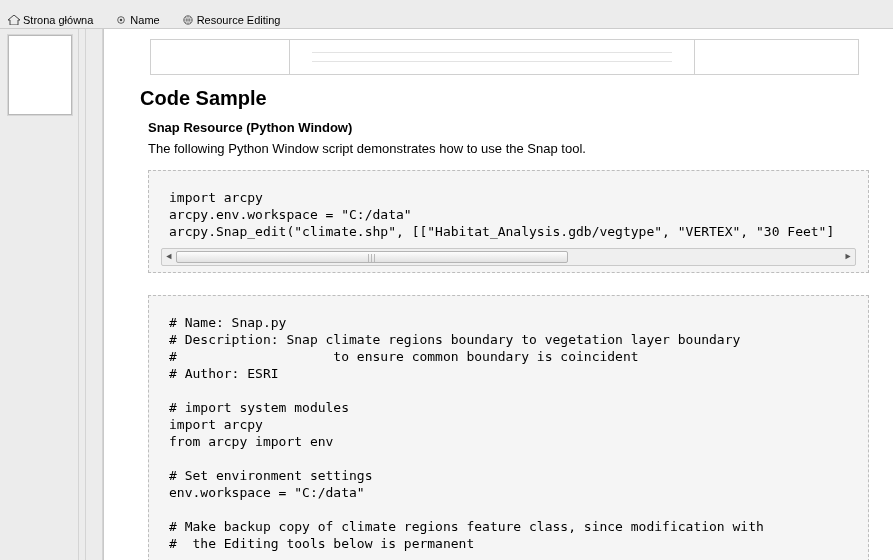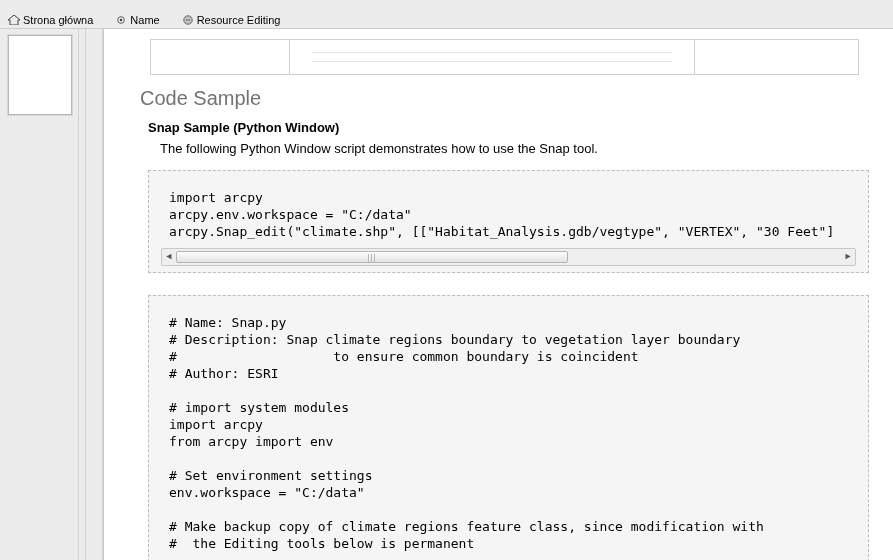--- a/index.html
+++ b/index.html
@@ -109,35 +109,35 @@
     background: #fff;
     height: 100%;
   }
   .toprow .c1 { width: 138px; }
   .toprow .c2 { width: 404px; border-left: none; display:flex; align-items:center; justify-content:center; }
   .toprow .c2 .inner { height: 8px; width: 360px; border-top:1px solid #e3e3e3; border-bottom:1px solid #e3e3e3; }
   .toprow .c3 { flex: 1; border-left: none; }
 
   h2.section {
     font-family: Verdana, Arial, sans-serif;
-    font-weight: normal;
-    color: #737373;
+    font-weight: bold;
+    color: #000000;
     font-size: 20px;
     margin: 6px 0 10px 0;
   }
   h3.sub {
     font-family: Verdana, Arial, sans-serif;
     font-weight: bold;
     font-size: 13px;
     margin: 4px 0 6px 8px;
     color: #000;
   }
   p.desc {
     font-size: 13px;
-    margin: 0 0 14px 20px;
+    margin: 0 0 14px 8px;
     color: #000;
   }
 
   .codebox {
     margin: 0 0 22px 8px;
     background: #f5f5f5;
     border: 1px dashed #bdbdbd;
     padding: 10px 12px 6px 12px;
     font-family: "Courier New", monospace;
     font-size: 13px;
@@ -247,21 +247,21 @@
           <div class="toprow">
             <div class="cell c1"></div>
             <div class="cell c2">
                 <div class="inner"></div>
               </div>
             <div class="cell c3"></div>
           </div>
 
           <h2 class="section">Code Sample</h2>
 
-          <h3 class="sub">Snap Sample (Python Window)</h3>
+          <h3 class="sub">Snap Resource (Python Window)</h3>
           <p class="desc">The following Python Window script demonstrates how to use the Snap tool.</p>
 
           <div class="codebox">
             <pre>import arcpy
 arcpy.env.workspace = "C:/data"
 arcpy.Snap_edit("climate.shp", [["Habitat_Analysis.gdb/vegtype", "VERTEX", "30 Feet"]</pre>
             <div class="hscroll">
               <div class="arrow">◄</div>
               <div class="track">
                 <div class="thumb">

